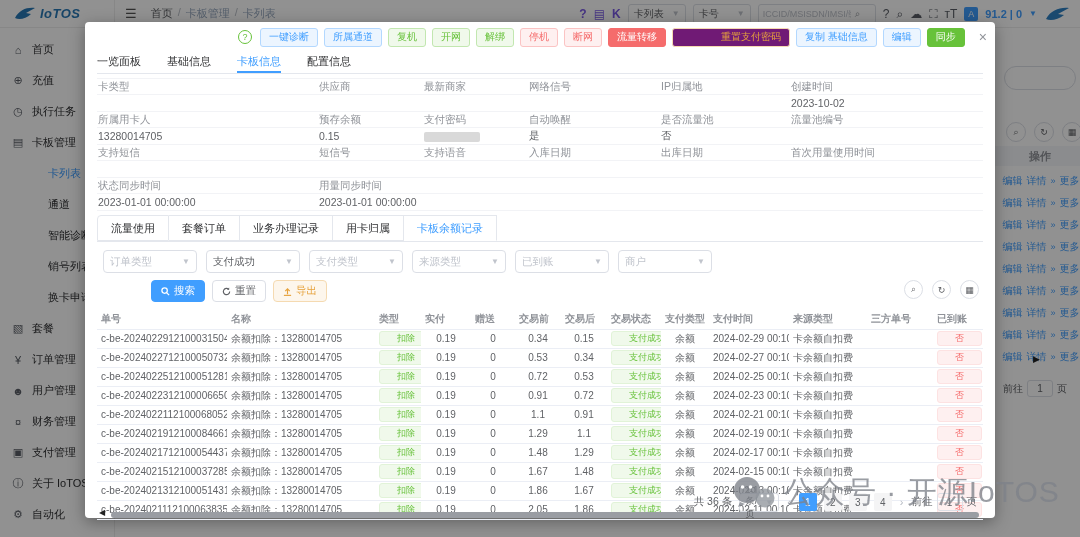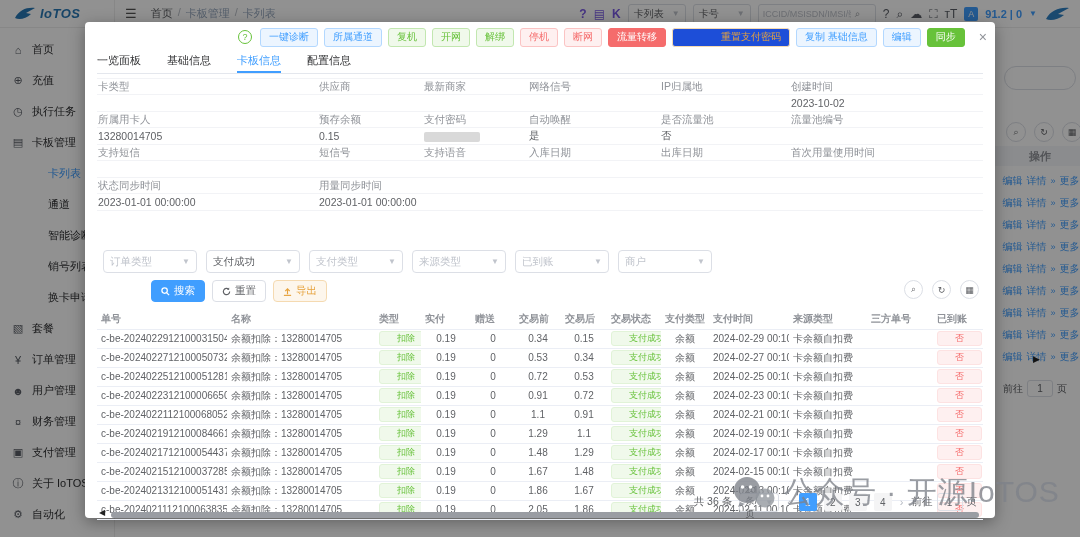--- a/index.html
+++ b/index.html
@@ -80,26 +80,26 @@
   .m-header{position:absolute;left:0;top:5px;right:8px;height:20px;display:flex;align-items:center;
             justify-content:flex-end;gap:6px;}
   .help-ic{width:14px;height:14px;border:1px solid #67c23a;color:#67c23a;border-radius:50%;font-size:9px;
            display:flex;align-items:center;justify-content:center;margin-right:2px;}
   .mh-btn{height:19px;padding:0 8px;font-size:10px;border-radius:3px;border:1px solid;cursor:pointer;
           font-family:inherit;line-height:1;white-space:nowrap;}
   .b-plain-blue{color:#409eff;background:#ecf5ff;border-color:#b3d8ff;}
   .b-plain-green{color:#67c23a;background:#f0f9eb;border-color:#c2e7b0;}
   .b-plain-red{color:#f56c6c;background:#fef0f0;border-color:#fbc4c4;}
   .b-solid-red{color:#fff;background:#f56c6c;border-color:#f56c6c;}
-  .b-plain-yellow{color:#e6a23c;background:#1d4ed8;border-color:#f5dab1;padding-left:48px;}
+  .b-plain-yellow{color:#e6a23c;background:#701a75;border-color:#f5dab1;padding-left:48px;}
   .b-solid-green{color:#fff;background:#67c23a;border-color:#67c23a;}
   .m-close{margin-left:8px;color:#909399;font-size:14px;cursor:pointer;line-height:1;}
 
   .m-tabs{position:absolute;left:12px;top:28px;right:12px;height:24px;display:flex;gap:26px;
-          border-bottom:1px solid #e4e7ed;font-size:11px;color:#303133;font-family:Liberation Mono, monospace;}
+          border-bottom:1px solid #e4e7ed;font-size:11px;color:#303133;}
   .m-tab{line-height:22px;cursor:pointer;}
   .m-tab.active{color:#409eff;border-bottom:2px solid #409eff;}
 
   .m-info{position:absolute;left:12px;top:56px;width:886px;border-top:1px solid #f2f3f6;font-size:10.5px;}
   .ig-row{display:grid;grid-template-columns:221px 105px 105px 132px 130px 193px;
           border-bottom:1px solid #f2f3f6;align-items:center;}
   .ig-row.lab{height:16px;color:#909399;}
   .ig-row.val{height:17px;color:#606266;}
   .ig-cell{padding-left:1px;overflow:hidden;white-space:nowrap;}
   .ig-row.r2v .ig-cell:nth-child(3)::before{content:"";display:inline-block;width:56px;height:10px;
@@ -481,20 +481,33 @@
     <div class="ig-row lab">
       <span class="ig-cell ig-span1">状态同步时间</span>
       <span class="ig-cell ig-span5">用量同步时间</span>
     </div>
     <div class="ig-row val">
       <span class="ig-cell ig-span1">2023-01-01 00:00:00</span>
       <span class="ig-cell ig-span5">2023-01-01 00:00:00</span>
     </div>
   </div>
 
+  <div class="m-subtabs">
+
+      <span class="m-subtab">流量使用</span>
+
+      <span class="m-subtab">套餐订单</span>
+
+      <span class="m-subtab">业务办理记录</span>
+
+      <span class="m-subtab">用卡归属</span>
+
+      <span class="m-subtab active">卡板余额记录</span>
+
+  </div>
 
   <div class="m-filters">
 
       <div class="f-sel ph">
         <span class="f-txt">订单类型</span>
         <span class="chev">▼</span>
       </div>
 
       <div class="f-sel val">
         <span class="f-txt">支付成功</span>

